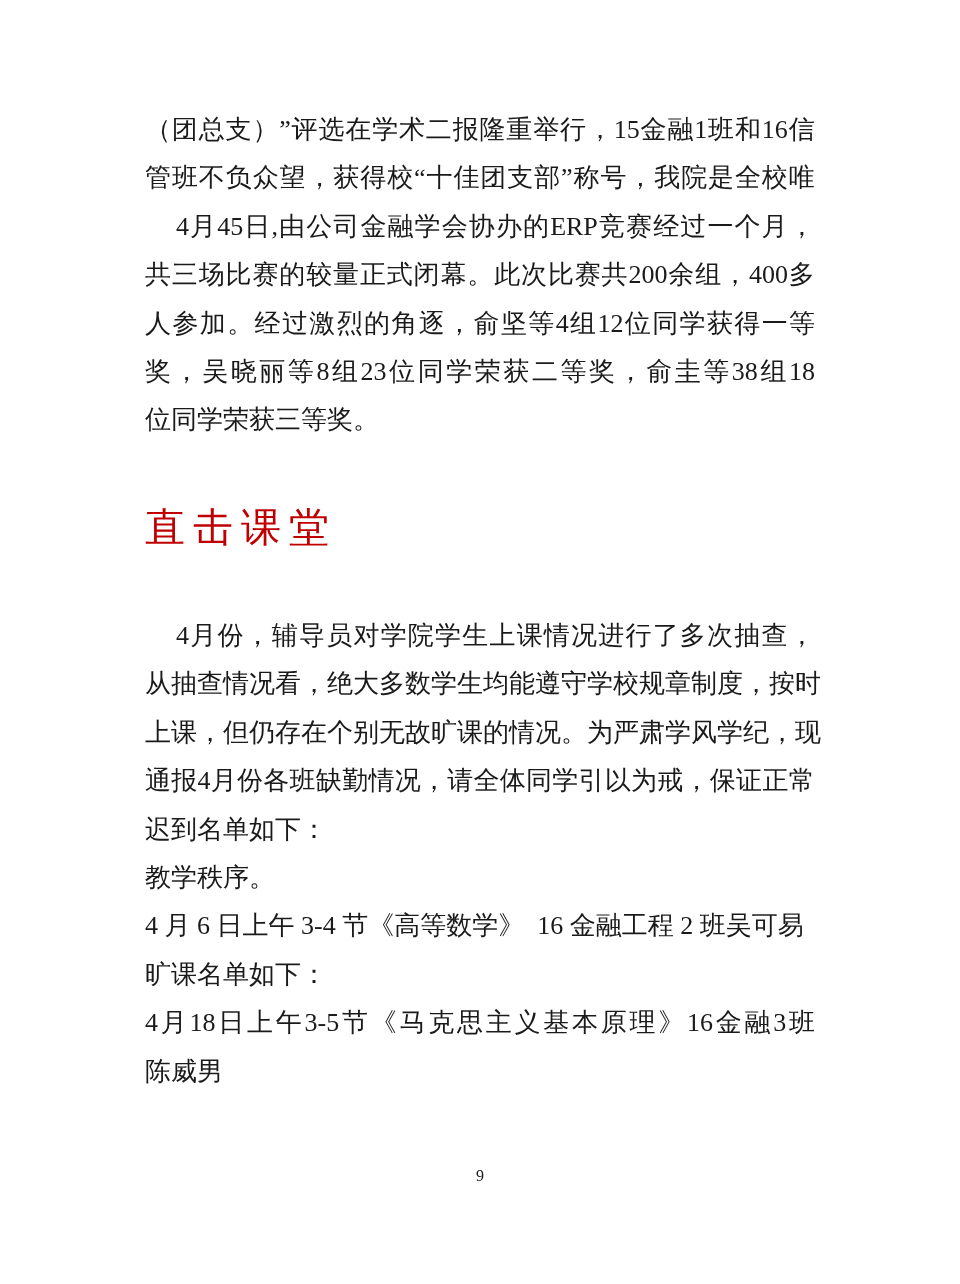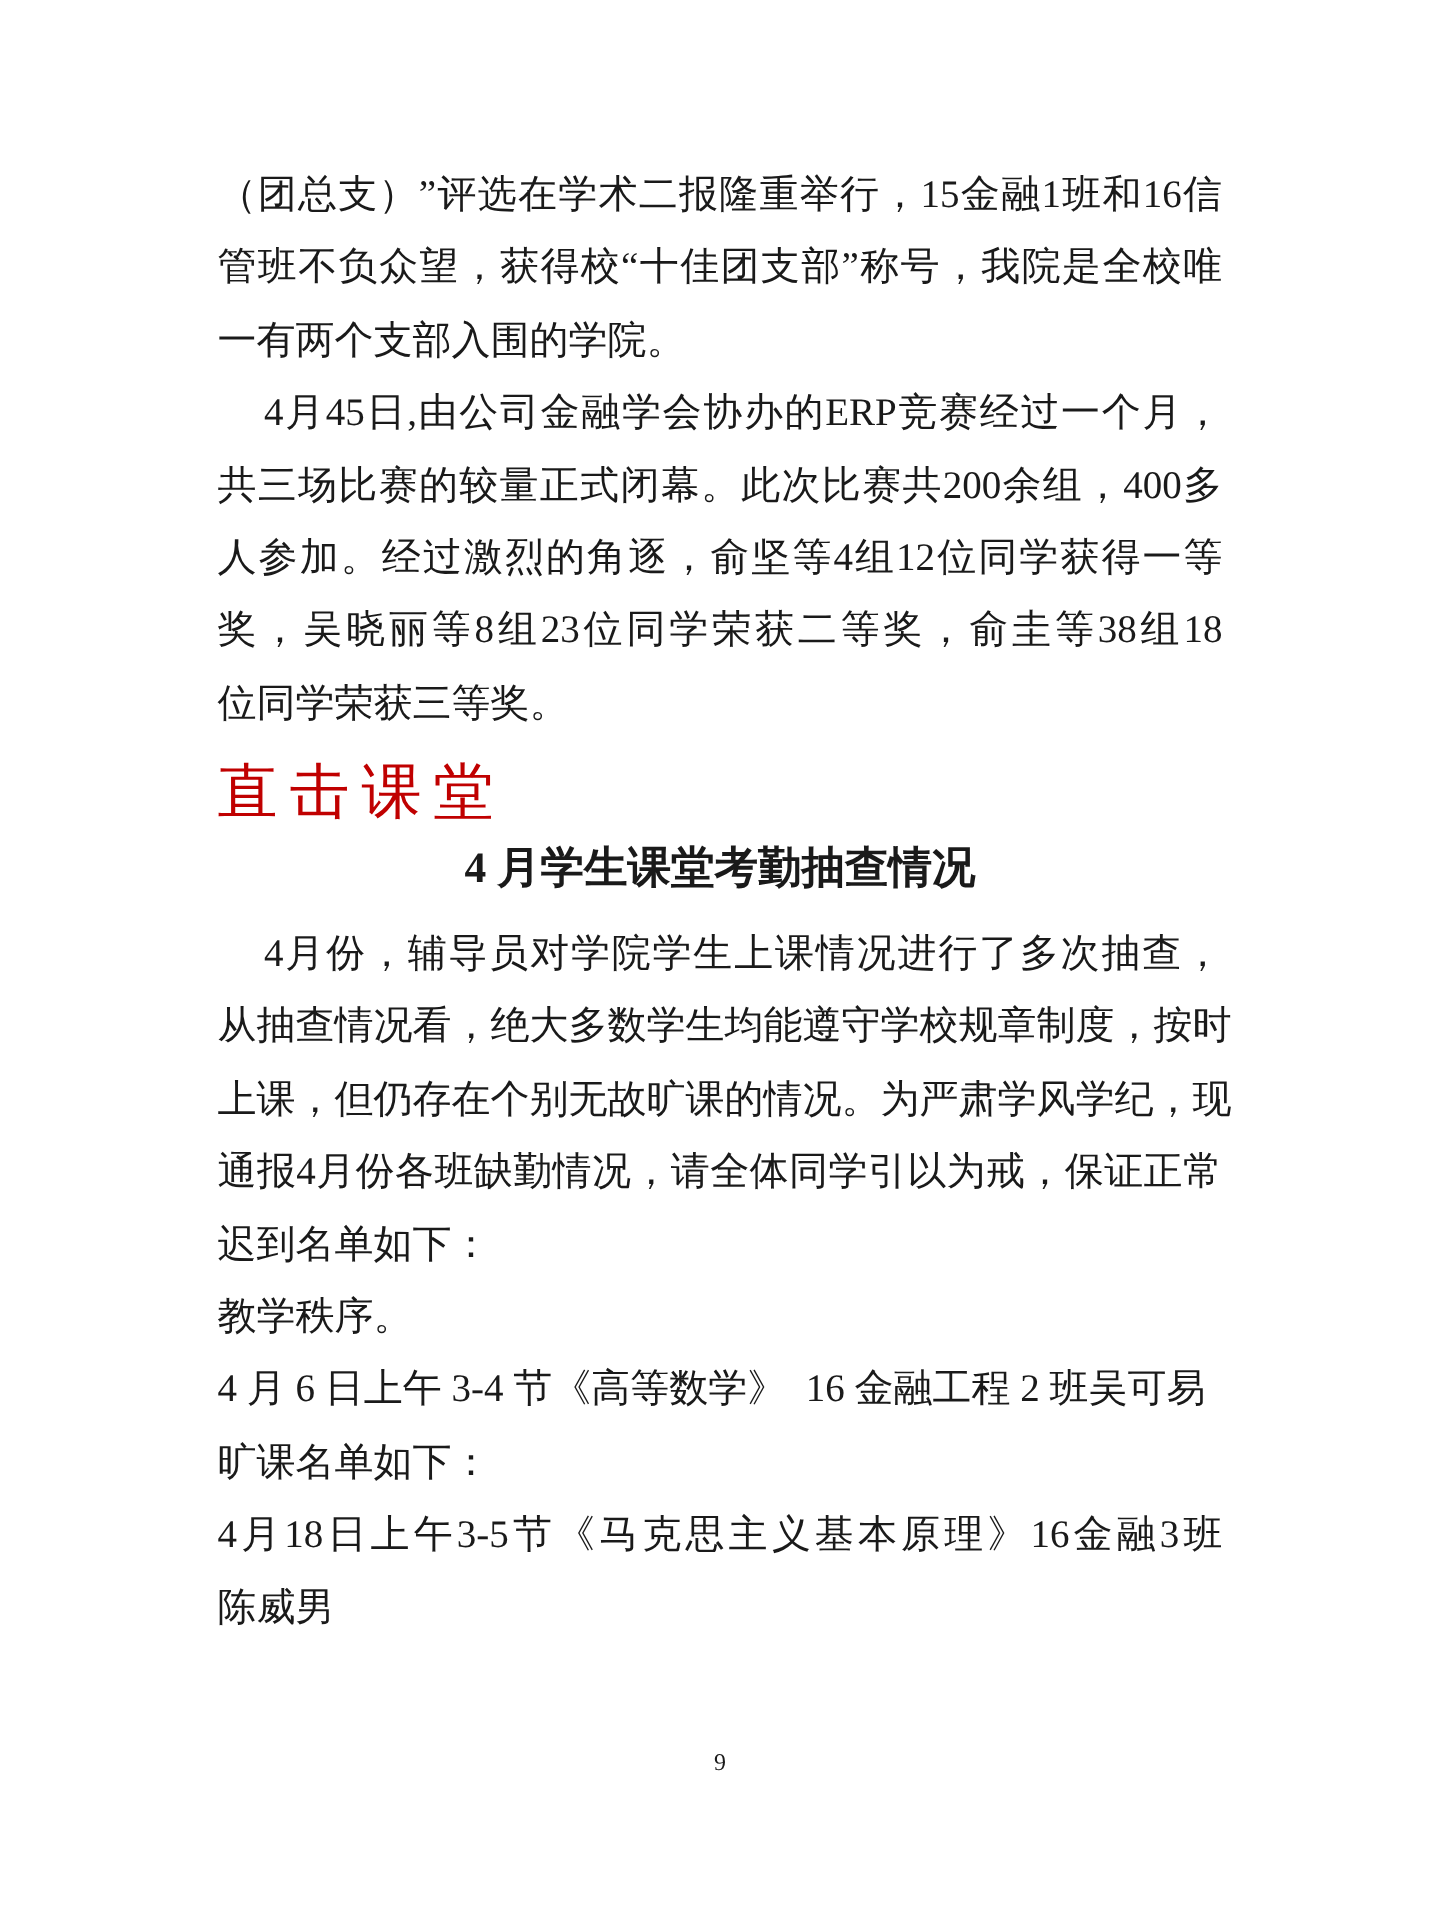--- a/index.html
+++ b/index.html
@@ -110,21 +110,20 @@
         <span>称</span>
         <span>号</span>
         <span>，</span>
         <span>我</span>
         <span>院</span>
         <span>是</span>
         <span>全</span>
         <span>校</span>
         <span>唯</span>
       </div>
-    <div class="line">一有两个支部入围的学院。</div>
     <div class="line j ind">
         <span>4</span>
         <span>月</span>
         <span>45</span>
         <span>日</span>
         <span>,</span>
         <span>由</span>
         <span>公</span>
         <span>司</span>
         <span>金</span>
@@ -221,21 +220,20 @@
         <span>等</span>
         <span>38</span>
         <span>组</span>
         <span>18</span>
       </div>
     <div class="line">位同学荣获三等奖。</div>
   </div>
 
   <div id="heading" class="column">直击课堂</div>
 
-  <div id="subtitle" class="column">4 月学生课堂考勤抽查情况</div>
 
   <div id="sec2" class="column textblock">
     <div class="line j ind">
         <span>4</span>
         <span>月</span>
         <span>份</span>
         <span>，</span>
         <span>辅</span>
         <span>导</span>
         <span>员</span>

